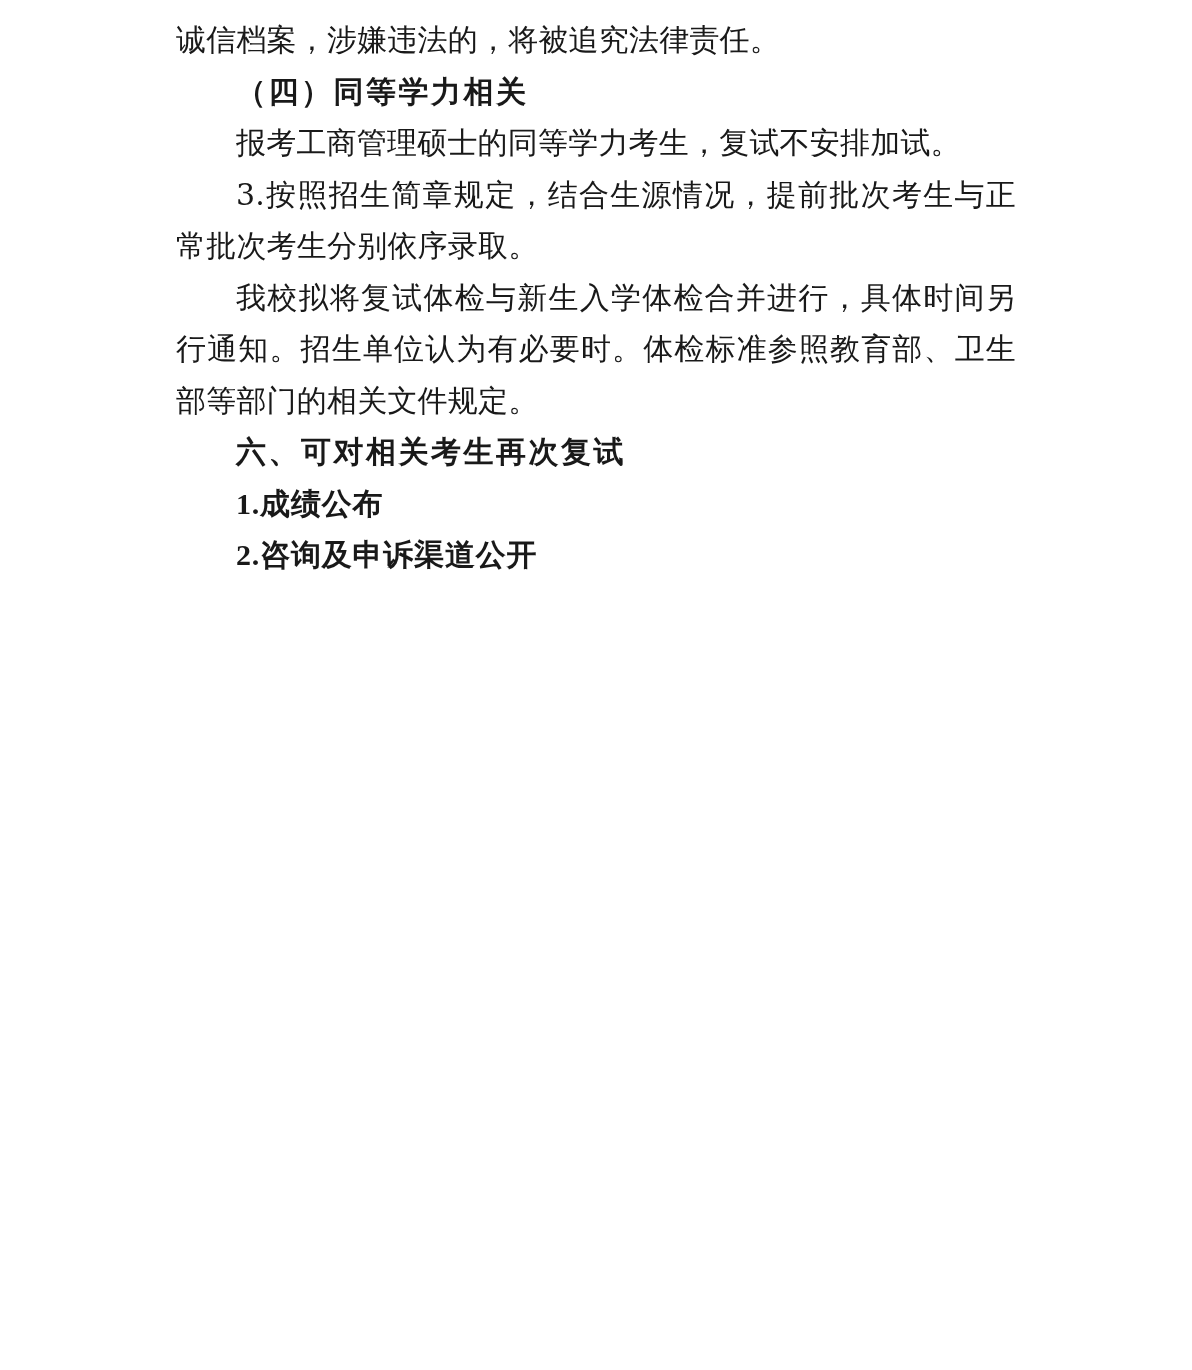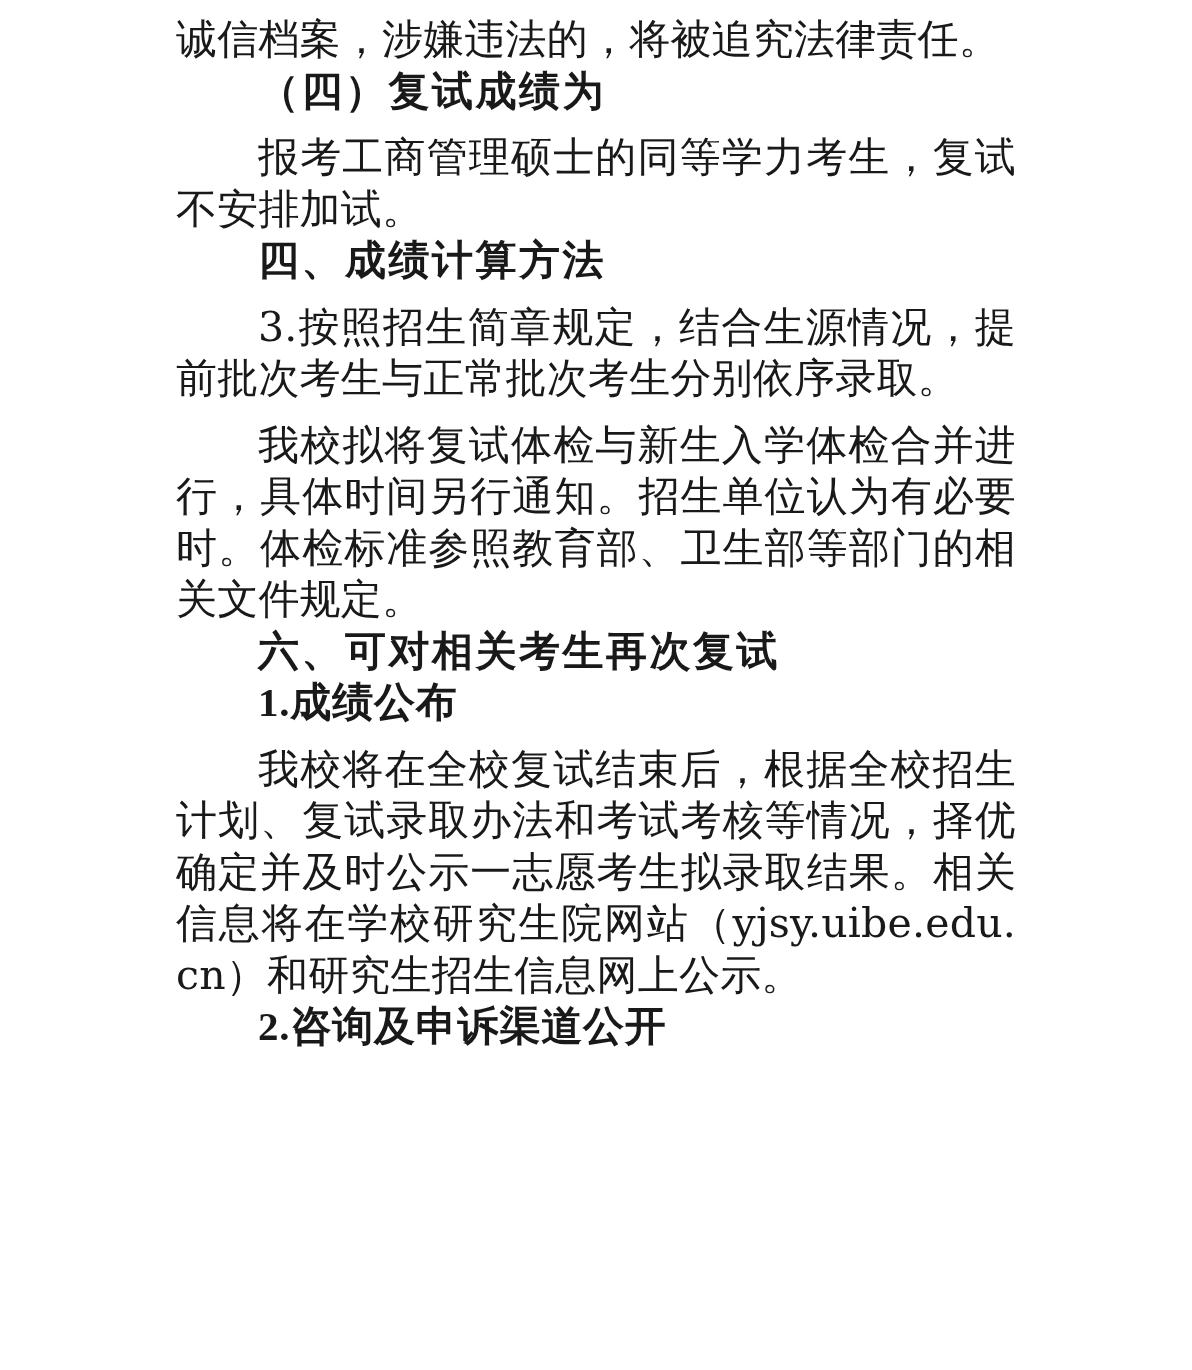--- a/index.html
+++ b/index.html
@@ -19,56 +19,53 @@
     width: 1192px;
     height: 1370px;
     box-sizing: border-box;
     padding: 0 176px 0 176px;
   }
   .doc-body {
     padding-top: 14px;
   }
   p {
     margin: 0;
-    font-size: 41px;
+    font-size: 30px;
     line-height: 51.5px;
     letter-spacing: 0.2px;
     text-align: justify;
     text-justify: inter-ideograph;
     word-break: break-all;
     color: #191919;
   }
   p.cont {
     text-indent: 0;
   }
   p.ind {
     text-indent: 2em;
-    margin-top: 15px;
   }
   p.heading {
     text-indent: 2em;
     font-weight: bold;
     letter-spacing: 2.5px;
   }
   p.heading-sub {
     text-indent: 2em;
     font-weight: bold;
     letter-spacing: 0.8px;
     font-family: Liberation Serif, serif;
   }
 </style>
 </head>
 <body>
 
 <div class="page">
   <div class="doc-body" id="doc-body">
       <p class="cont">诚信档案，涉嫌违法的，将被追究法律责任。</p>
-      <p class="heading">（四）复试成绩为</p>
+      <p class="heading">（四）同等学力相关</p>
       <p class="ind">报考工商管理硕士的同等学力考生，复试不安排加试。</p>
-      <p class="heading">四、成绩计算方法</p>
       <p class="ind">3.按照招生简章规定，结合生源情况，提前批次考生与正常批次考生分别依序录取。</p>
       <p class="ind">我校拟将复试体检与新生入学体检合并进行，具体时间另行通知。招生单位认为有必要时。体检标准参照教育部、卫生部等部门的相关文件规定。</p>
       <p class="heading">六、可对相关考生再次复试</p>
       <p class="heading-sub">1.成绩公布</p>
-      <p class="ind">我校将在全校复试结束后，根据全校招生计划、复试录取办法和考试考核等情况，择优确定并及时公示一志愿考生拟录取结果。相关信息将在学校研究生院网站（yjsy.uibe.edu.cn）和研究生招生信息网上公示。</p>
       <p class="heading-sub">2.咨询及申诉渠道公开</p>
     </div>
 </div>
 
 </body></html>

